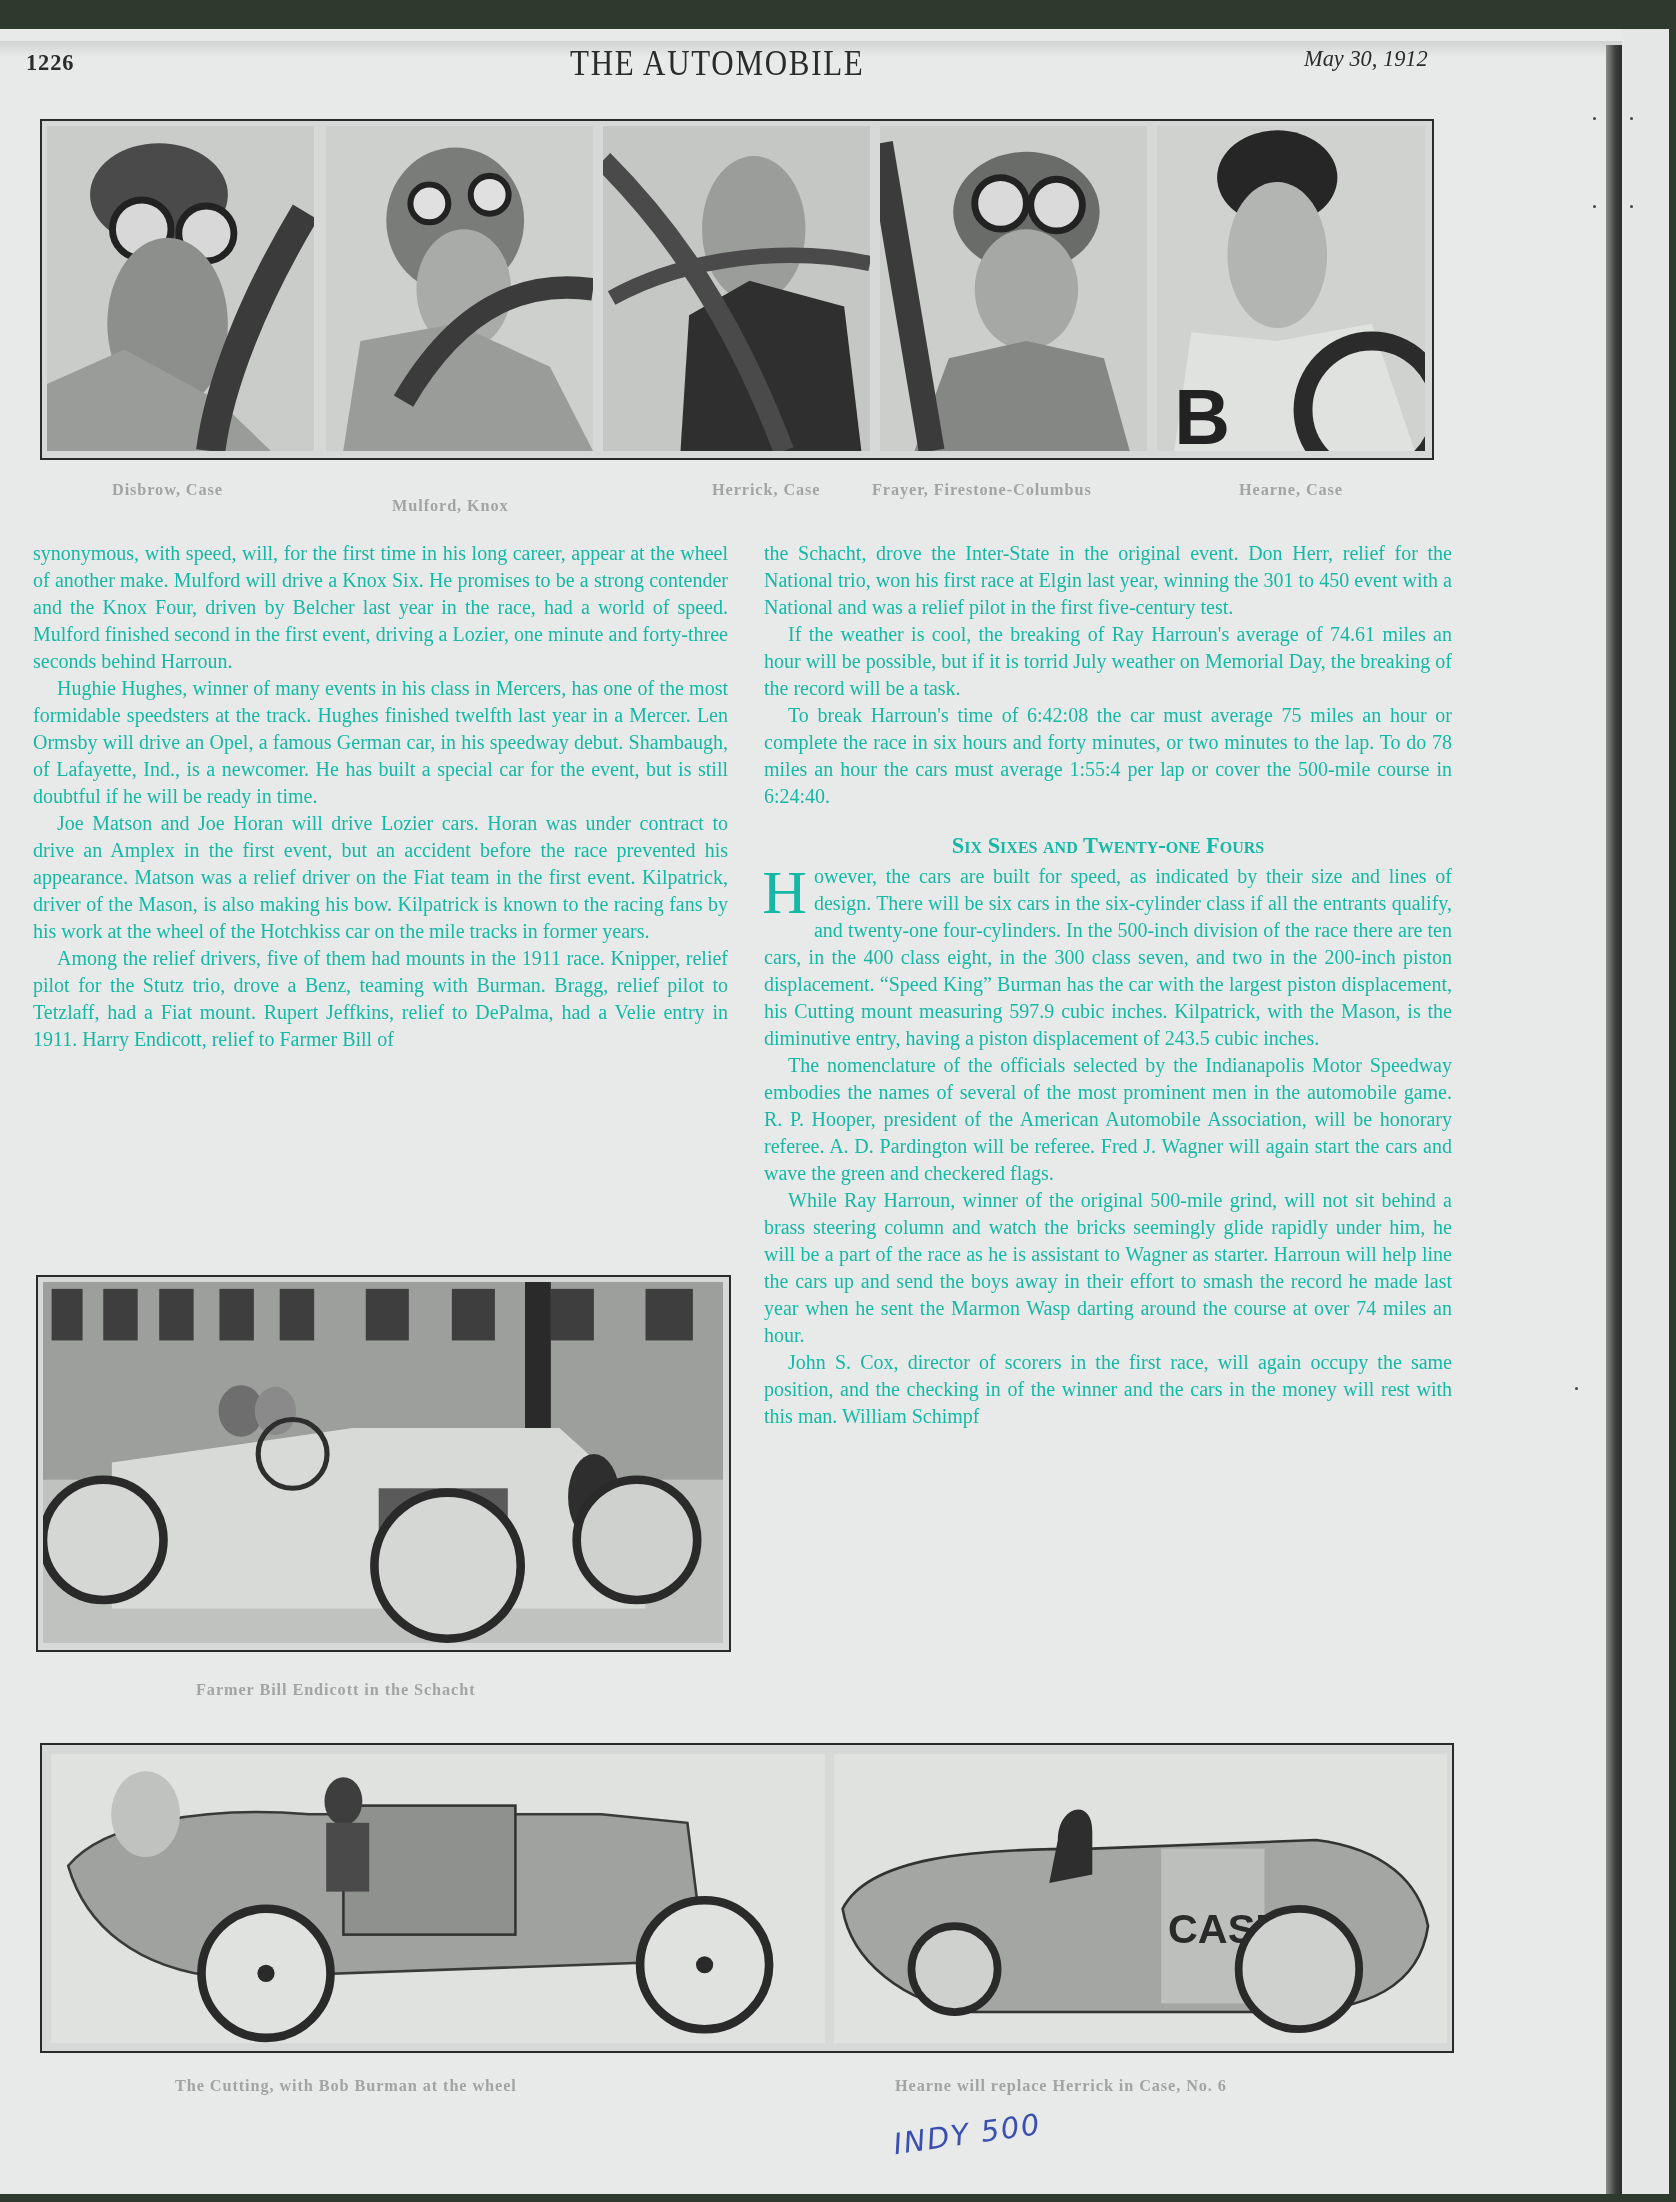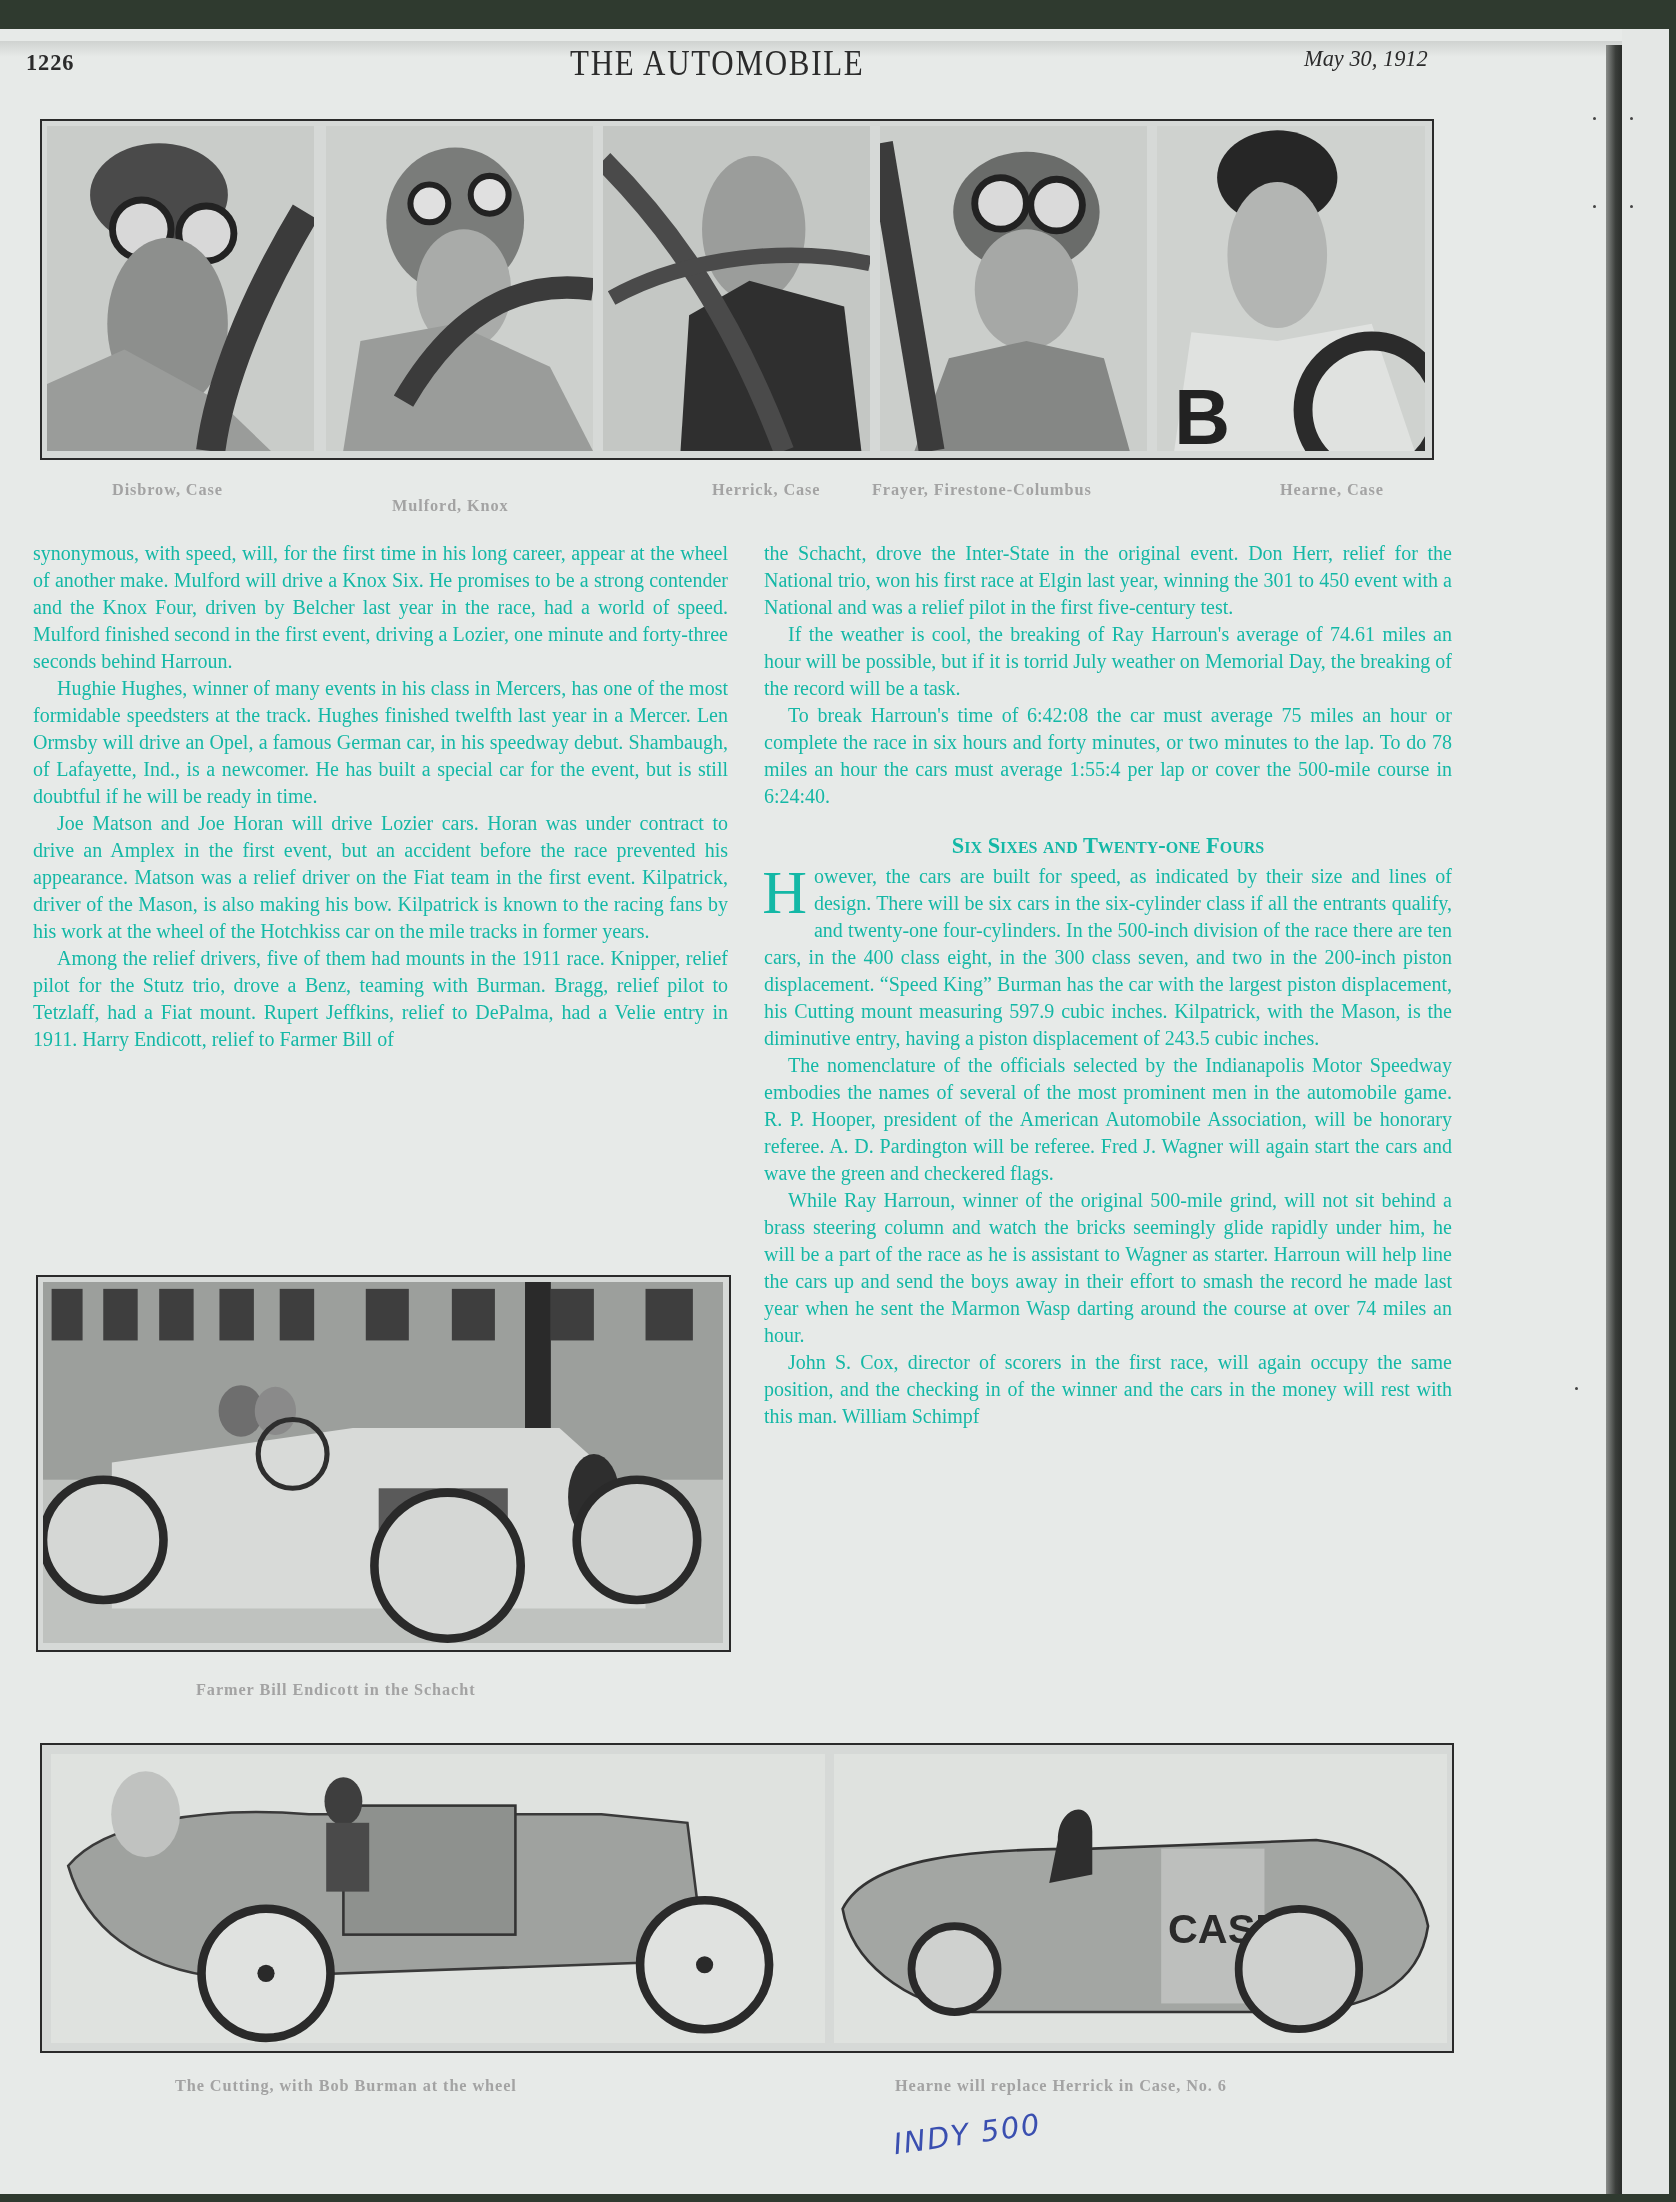--- a/index.html
+++ b/index.html
@@ -133,21 +133,21 @@
         <text x="20" y="370" font-size="90" font-weight="bold" fill="#222" font-family="Liberation Sans, sans-serif">B</text>
         <circle cx="250" cy="330" r="80" fill="none" stroke="#2b2b2b" stroke-width="22"></circle>
       </svg>
   </div>
 </div>
 
 <div class="caption" style="left:112px;top:480px;">Disbrow, Case</div>
 <div class="caption" style="left:392px;top:496px;">Mulford, Knox</div>
 <div class="caption" style="left:676px;top:480px;margin-left:36px;">Herrick, Case</div>
 <div class="caption" style="left:872px;top:480px;">Frayer, Firestone-Columbus</div>
-<div class="caption" style="left:1239px;top:480px;margin-left:41px;">Hearne, Case</div>
+<div class="caption" style="left:1239px;top:480px;">Hearne, Case</div>
 
 <div class="col" style="left:33px;top:540px;width:695px;">
   <p class="cont">synonymous, with speed, will, for the first time in his long career, appear at the wheel of another make. Mulford will drive a Knox Six. He promises to be a strong contender and the Knox Four, driven by Belcher last year in the race, had a world of speed. Mulford finished second in the first event, driving a Lozier, one minute and forty-three seconds behind Harroun.</p>
   <p>Hughie Hughes, winner of many events in his class in Mercers, has one of the most formidable speedsters at the track. Hughes finished twelfth last year in a Mercer. Len Ormsby will drive an Opel, a famous German car, in his speedway debut. Shambaugh, of Lafayette, Ind., is a newcomer. He has built a special car for the event, but is still doubtful if he will be ready in time.</p>
   <p>Joe Matson and Joe Horan will drive Lozier cars. Horan was under contract to drive an Amplex in the first event, but an accident before the race prevented his appearance. Matson was a relief driver on the Fiat team in the first event. Kilpatrick, driver of the Mason, is also making his bow. Kilpatrick is known to the racing fans by his work at the wheel of the Hotchkiss car on the mile tracks in former years.</p>
   <p>Among the relief drivers, five of them had mounts in the 1911 race. Knipper, relief pilot for the Stutz trio, drove a Benz, teaming with Burman. Bragg, relief pilot to Tetzlaff, had a Fiat mount. Rupert Jeffkins, relief to DePalma, had a Velie entry in 1911. Harry Endicott, relief to Farmer Bill of</p>
 </div>
 
 <div class="frame" style="left:36px;top:1275px;width:695px;height:377px;">
   <div class="photo" style="left:5.2px;top:5.2px;width:680px;height:361px;">

